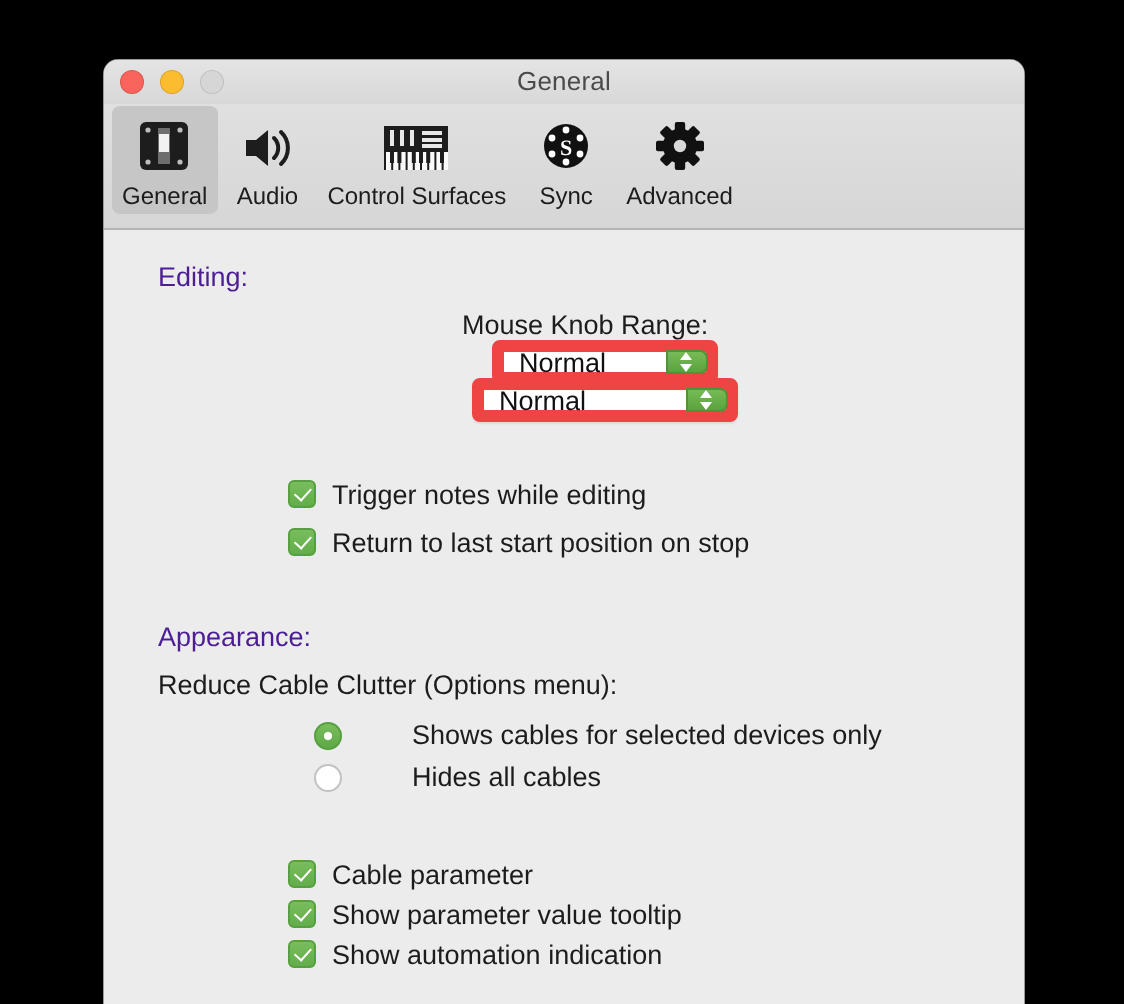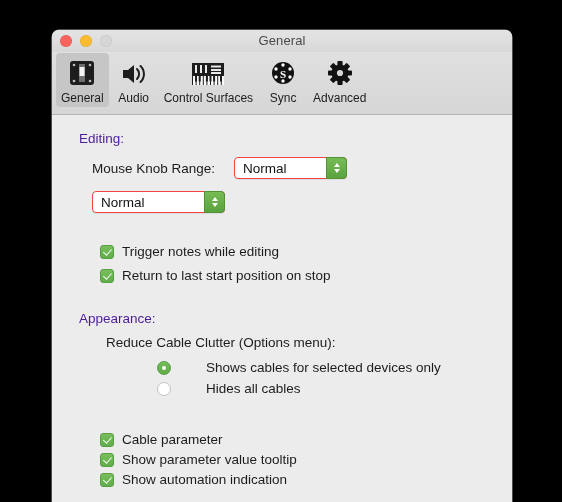--- a/index.html
+++ b/index.html
@@ -106,45 +106,46 @@
   }
   .group-title {
     font-size: 13.5px;
     color: #4c1d95;
     margin-left: 27px;
     margin-bottom: 9px;
   }
   .sub-title {
     font-size: 13.5px;
     color: #1c1c1c;
-    margin-left: 54px;
+    margin-left: 27px;
     margin-bottom: 7px;
   }
 
   
   .field-row {
     display: flex;
     align-items: center;
     margin-left: 40px;
     margin-bottom: 8px;
     height: 26px;
+    flex-direction: column;
   }
   .field-label {
     font-size: 13.5px;
     color: #1c1c1c;
     width: 142px;
     white-space: nowrap;
   }
 
   
   .popup {
     position: relative;
     height: 22px;
     background: #ffffff;
-    border: 1px solid #ef4444;
+    border: 6px solid #ef4444;
     border-radius: 4px;
     display: flex;
     align-items: center;
     box-sizing: border-box;
     box-shadow: 0 1px 1px rgba(0,0,0,.07);
   }
   .popup .value {
     font-size: 13.5px;
     color: #111;
     padding-left: 8px;
@@ -173,22 +174,22 @@
   }
   .chev.up   { border-bottom: 4px solid #ffffff; }
   .chev.down { border-top: 4px solid #ffffff; }
 
   .popup.w1 { width: 113px; }
   .popup.w2 { width: 133px; }
 
   
   .check-row {
     display: flex;
-    align-items: flex-end;
-    margin-left: 48px;
+    align-items: center;
+    margin-left: 92px;
     height: 24px;
   }
   .check-row.tight { height: 20px; }
   .checkbox {
     width: 14px;
     height: 14px;
     border-radius: 3px;
     background: linear-gradient(to bottom, #79bd5c 0%, #62ad4b 100%);
     border: 1px solid #57a042;
     box-sizing: border-box;

